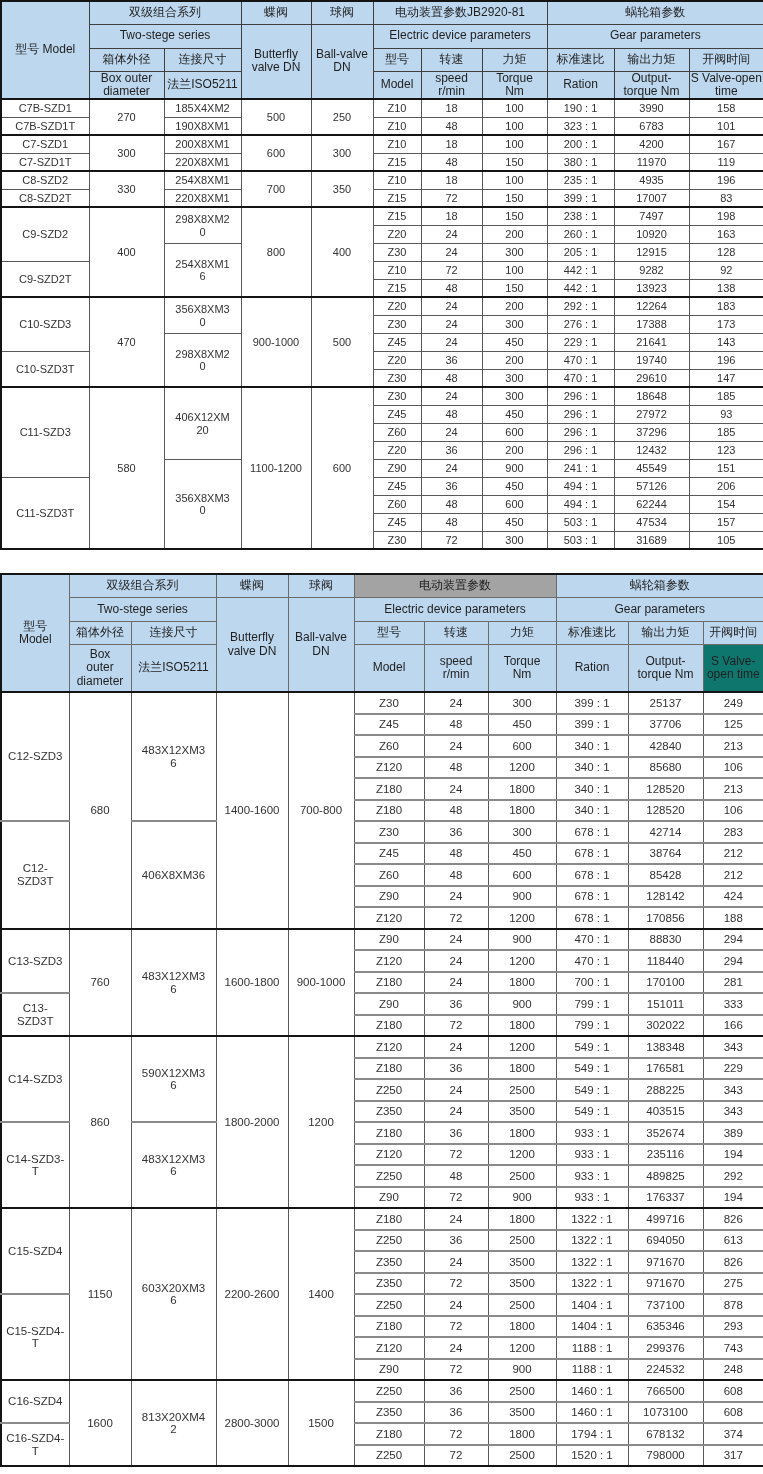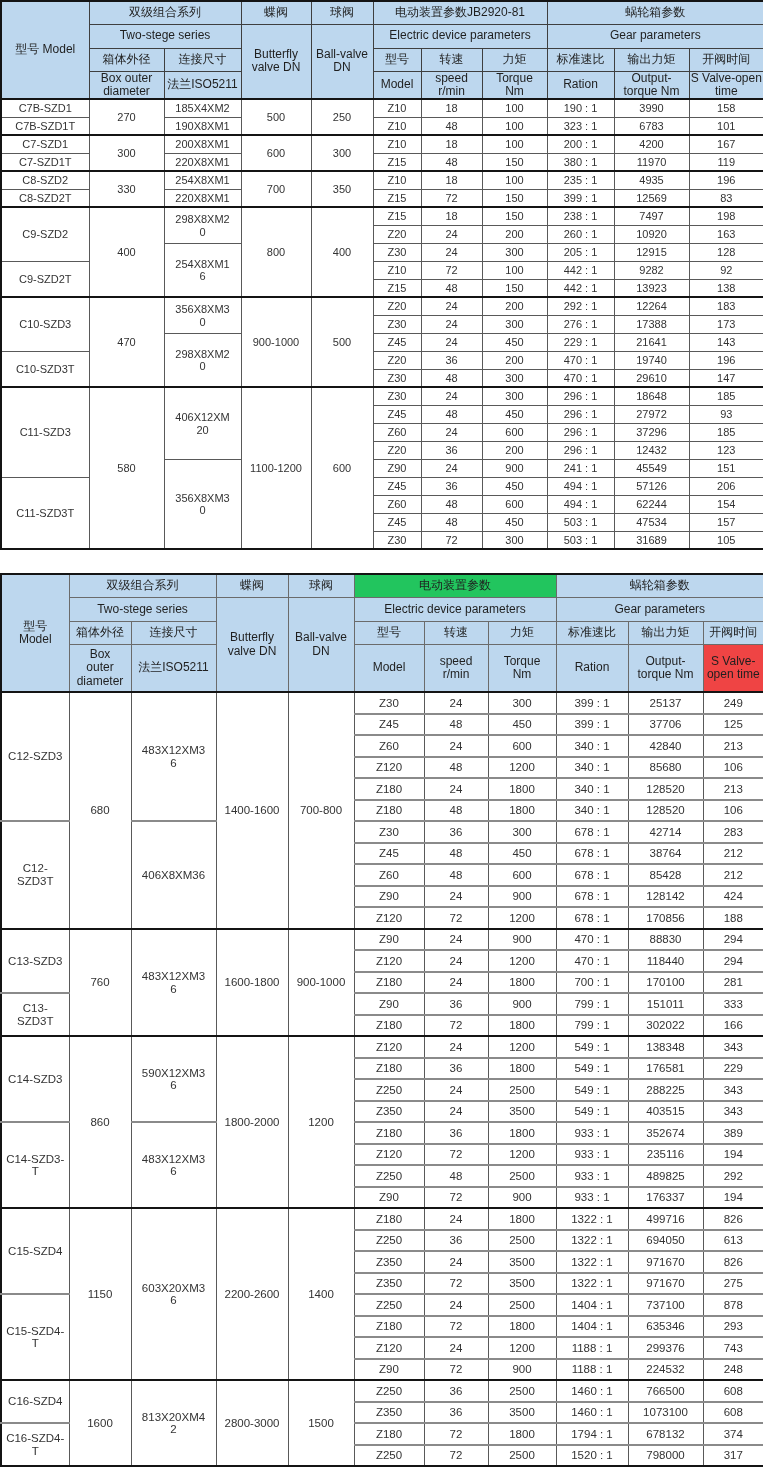--- a/index.html
+++ b/index.html
@@ -148,21 +148,21 @@
         <td>4935</td>
         <td>196</td>
       </tr>
       <tr>
         <td class="model-cell">C8-SZD2T</td>
         <td>220X8XM1</td>
         <td>Z15</td>
         <td>72</td>
         <td>150</td>
         <td>399 : 1</td>
-        <td>12569</td>
+        <td>17007</td>
         <td>83</td>
       </tr>
       <tr class="bs">
         <td rowspan="3" class="model-cell">C9-SZD2</td>
         <td rowspan="5">400</td>
         <td rowspan="2">298X8XM2
 0</td>
         <td rowspan="5">800</td>
         <td rowspan="5">400</td>
         <td>Z15</td>
@@ -354,21 +354,21 @@
     <col style="width:75px">
       <col style="width:61px">
   </colgroup>
   <thead>
     <tr class="h1">
       <td rowspan="4" style="background: rgb(189, 215, 238);">型号
 Model</td>
       <td colspan="2" style="background: rgb(189, 215, 238);">双级组合系列</td>
       <td style="background: rgb(189, 215, 238);">蝶阀</td>
       <td style="background: rgb(189, 215, 238);">球阀</td>
-      <td colspan="3" style="background: #22c55e;">电动装置参数</td>
+      <td colspan="3" style="background: #a3a3a3;">电动装置参数</td>
       <td colspan="3" style="background: rgb(189, 215, 238);">蜗轮箱参数</td>
     </tr>
     <tr class="h2">
       <td colspan="2" style="background: rgb(189, 215, 238);">Two-stege series</td>
       <td rowspan="3" style="background: rgb(189, 215, 238);">Butterfly
 valve DN</td>
       <td rowspan="3" style="background: rgb(189, 215, 238);">Ball-valve
 DN</td>
       <td colspan="3" style="background: rgb(189, 215, 238);">Electric device parameters</td>
       <td colspan="3" style="background: rgb(189, 215, 238);">Gear parameters</td>
@@ -389,21 +389,21 @@
 diameter</td>
       <td style="background: rgb(189, 215, 238);">法兰ISO5211</td>
       <td style="background: rgb(189, 215, 238);">Model</td>
       <td style="background: rgb(189, 215, 238);">speed
 r/min</td>
       <td style="background: rgb(189, 215, 238);">Torque
 Nm</td>
       <td style="background: rgb(189, 215, 238);">Ration</td>
       <td style="background: rgb(189, 215, 238);">Output-
 torque Nm</td>
-      <td style="background: #ef4444;">S Valve-
+      <td style="background: #0f766e;">S Valve-
 open time</td>
     </tr>
   </thead>
   <tbody>
       <tr class="bs">
         <td rowspan="6" class="model-cell">C12-SZD3</td>
         <td rowspan="11">680</td>
         <td rowspan="6">483X12XM3
 6</td>
         <td rowspan="11">1400-1600</td>

